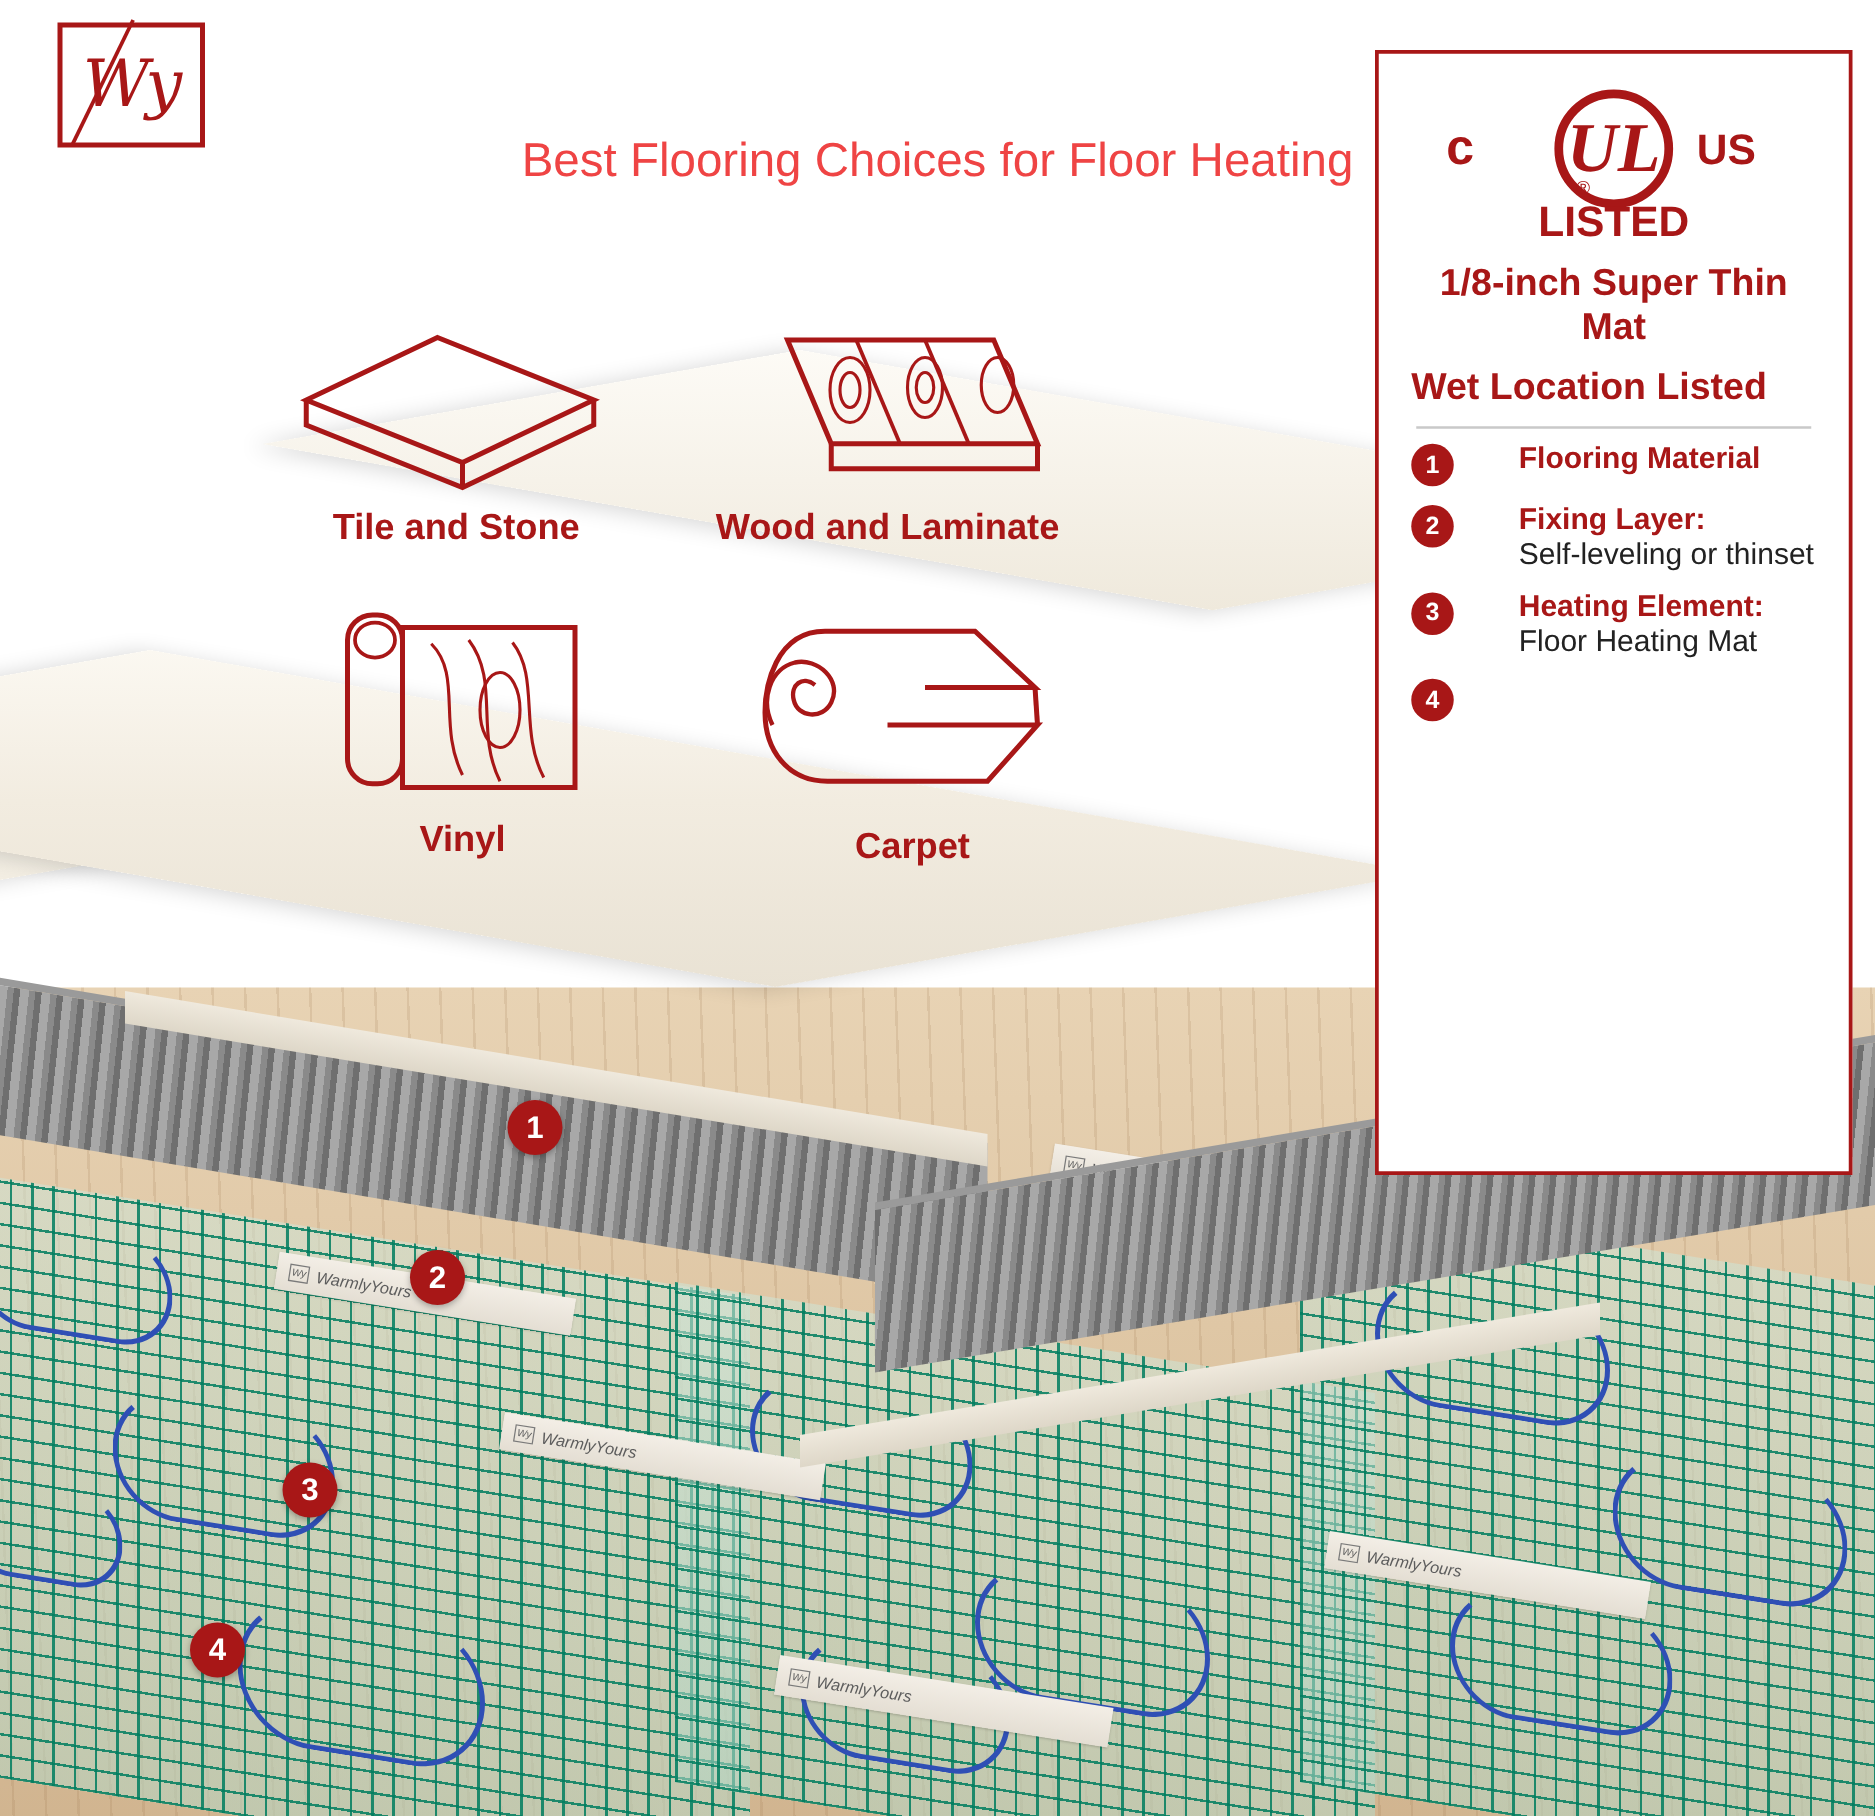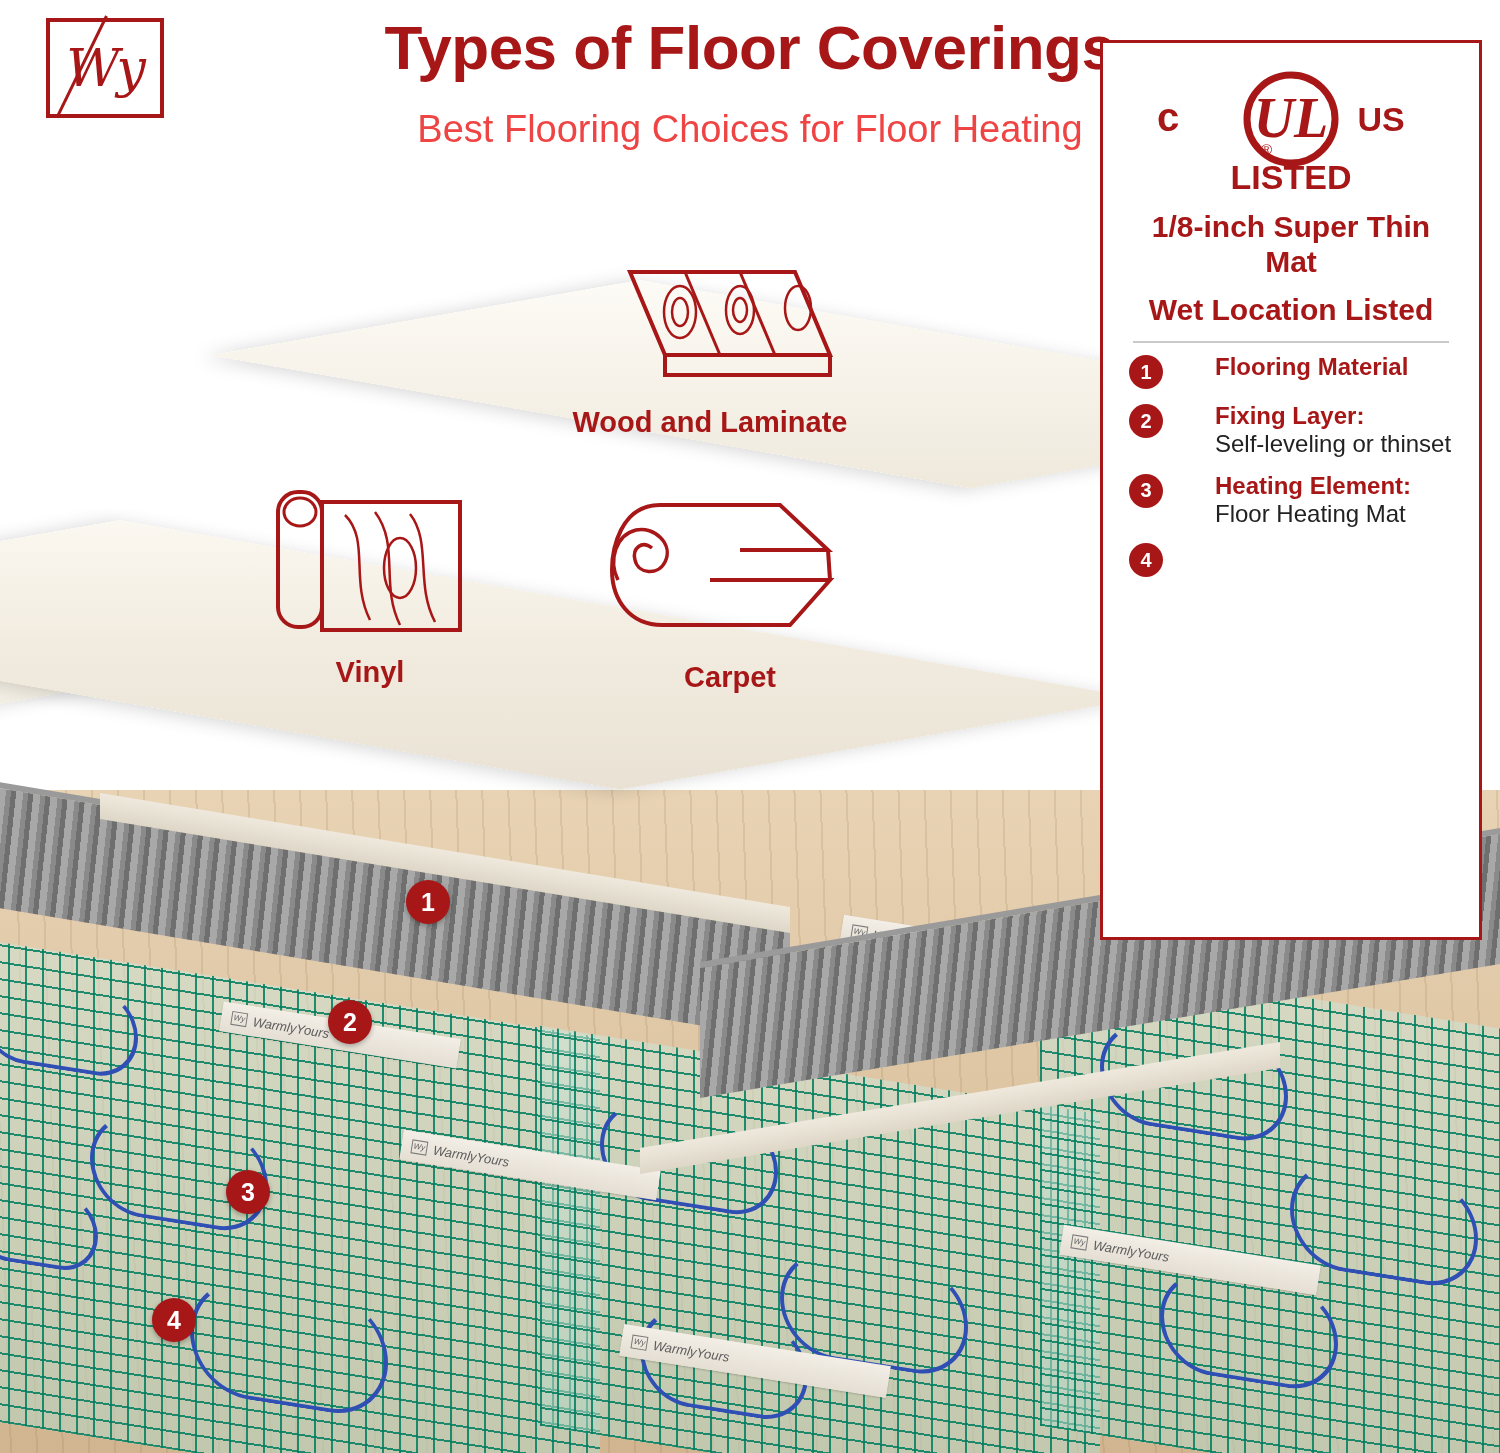--- a/index.html
+++ b/index.html
@@ -137,21 +137,21 @@
     position:absolute;left:1100px;top:40px;width:382px;height:900px;
     background:#ffffff;border:3px solid #A81717;box-sizing:border-box;
     z-index:50;padding:18px 26px;
   }
   #ul-badge{width:100%;display:flex;justify-content:center;margin-top:8px;}
   .panel-h{
     color:#A81717;font-size:30px;font-weight:bold;text-align:center;
     line-height:1.18;margin-top:10px;
   }
   .panel-h2{
-    color:#A81717;font-size:30px;font-weight:bold;text-align:center;
+    color:#A81717;font-size:30px;font-weight:bold;
     line-height:1.18;margin-top:12px;margin-bottom:10px;
   }
   #panel hr{border:none;border-top:2px solid #c9c9c9;margin:14px 4px 10px;}
   .legend-item{display:flex;gap:12px;margin-bottom:13px;align-items:flex-start;}
   .num{
     flex:0 0 auto;width:34px;height:34px;border-radius:50%;
     background:#A81717;color:#fff;font-size:20px;font-weight:bold;
     display:flex;align-items:center;justify-content:center;margin-top:2px;
   }
   .ltext{font-size:24px;line-height:1.18;color:#A81717;margin-left:40px;}
@@ -221,20 +221,28 @@
   <div class="tile-edge" style="left:640px;top:905px;width:640px;height:26px;transform:skewY(-9.4deg);"></div>
 </div>
 
 <div class="marker" style="left:406px;top:880px;">1</div>
 <div class="marker" style="left:328px;top:1000px;">2</div>
 <div class="marker" style="left:226px;top:1170px;">3</div>
 <div class="marker" style="left:152px;top:1298px;">4</div>
 
 <div id="icons">
 
+  <div class="icon-cell" style="left:60px;top:200px;width:250px;">
+    <svg width="250" height="140" viewBox="0 0 250 140">
+      <polygon points="110,10 235,60 130,110 5,60" fill="none" stroke="#A81717" stroke-width="4"></polygon>
+      <polyline points="5,60 5,80 130,130 235,80 235,60" fill="none" stroke="#A81717" stroke-width="4"></polyline>
+      <line x1="130" y1="110" x2="130" y2="130" stroke="#A81717" stroke-width="4"></line>
+    </svg>
+    <div class="icon-label">Tile and Stone</div>
+  </div>
 
   <div class="icon-cell" style="left:360px;top:200px;width:340px;">
     <svg width="340" height="140" viewBox="0 0 340 140">
       <polygon points="90,12 255,12 290,95 125,95" fill="none" stroke="#A81717" stroke-width="4"></polygon>
       <polyline points="125,95 125,115 290,115 290,95" fill="none" stroke="#A81717" stroke-width="4"></polyline>
       <line x1="145" y1="12" x2="180" y2="95" stroke="#A81717" stroke-width="3"></line>
       <line x1="200" y1="12" x2="235" y2="95" stroke="#A81717" stroke-width="3"></line>
       <ellipse cx="140" cy="52" rx="16" ry="26" fill="none" stroke="#A81717" stroke-width="2.5"></ellipse>
       <ellipse cx="140" cy="52" rx="8" ry="14" fill="none" stroke="#A81717" stroke-width="2.5"></ellipse>
       <ellipse cx="200" cy="50" rx="14" ry="24" fill="none" stroke="#A81717" stroke-width="2.5"></ellipse>
@@ -266,21 +274,20 @@
     </svg>
     <div class="icon-label">Carpet</div>
   </div>
 </div>
 
 <div id="header">
   <div id="logo">
     <div class="slash"></div>
     <div class="wy">Wy</div>
   </div>
-  <div id="title">Types of Floor Coverings</div>
   <div id="subtitle">Best Flooring Choices for Floor Heating</div>
 </div>
 
 <div id="panel">
 
   <div id="ul-badge">
     <svg width="300" height="130" viewBox="0 0 300 130">
       <text x="16" y="62" font-family="Liberation Sans, sans-serif" font-size="40" font-weight="bold" fill="#A81717">c</text>
       <circle cx="150" cy="50" r="44" fill="none" stroke="#A81717" stroke-width="7"></circle>
       <text x="150" y="68" text-anchor="middle" font-family="Liberation Serif, serif" font-size="56" font-weight="bold" font-style="italic" fill="#A81717">UL</text>

